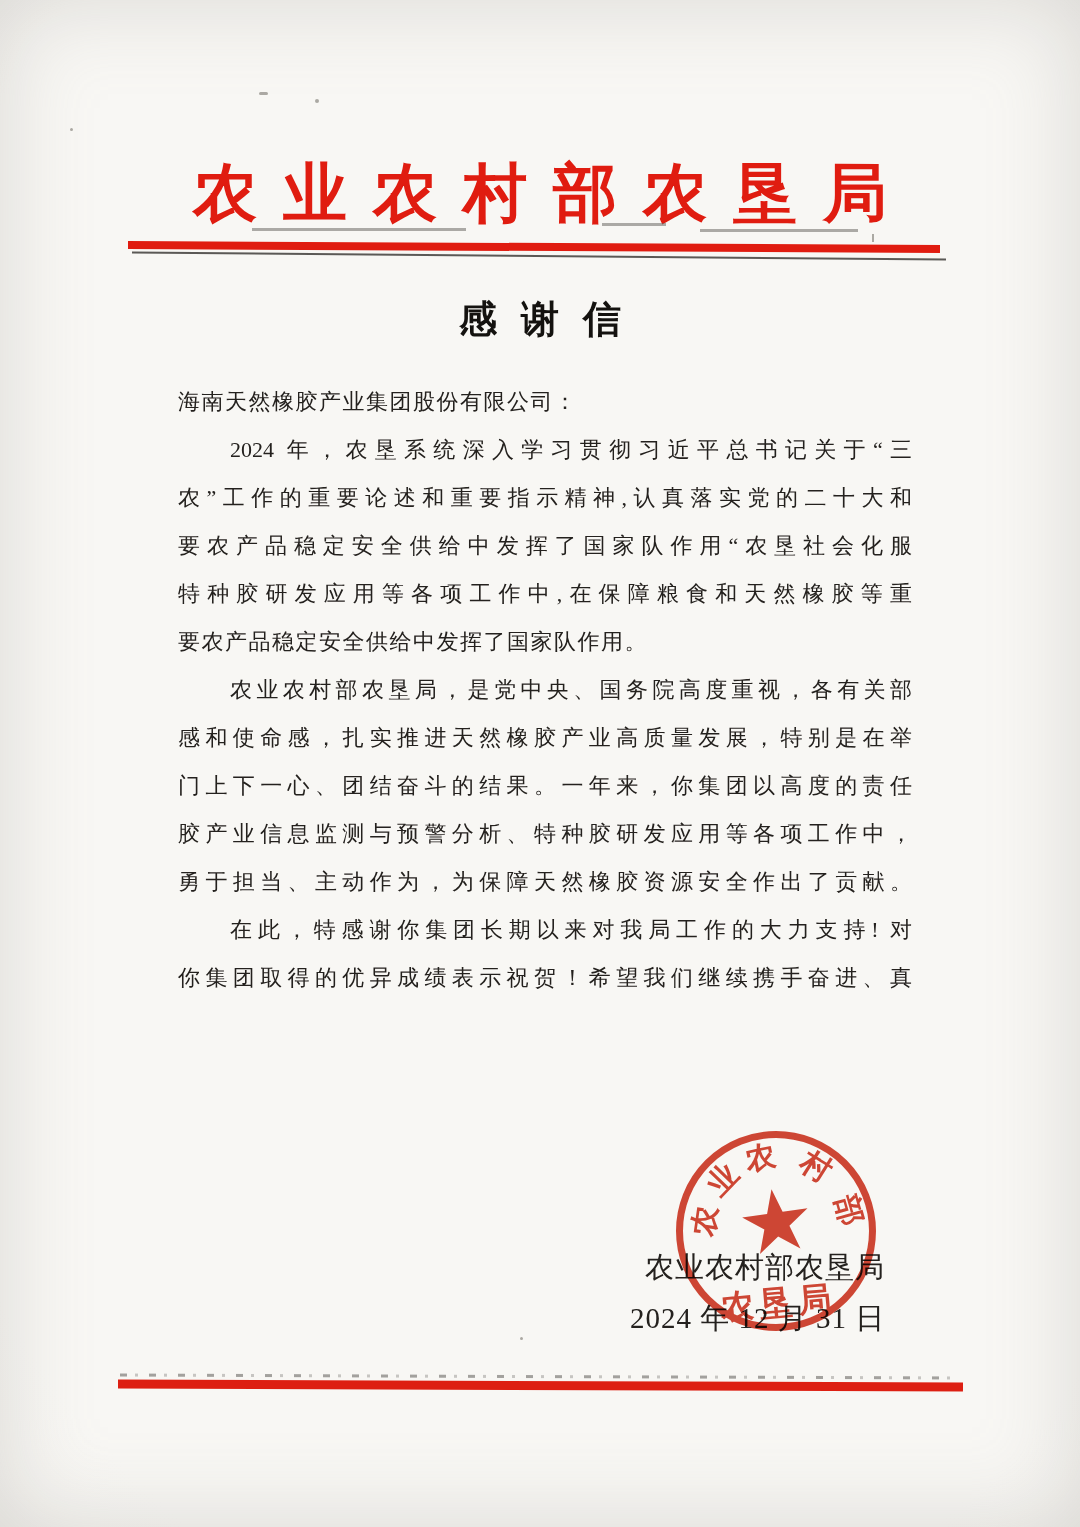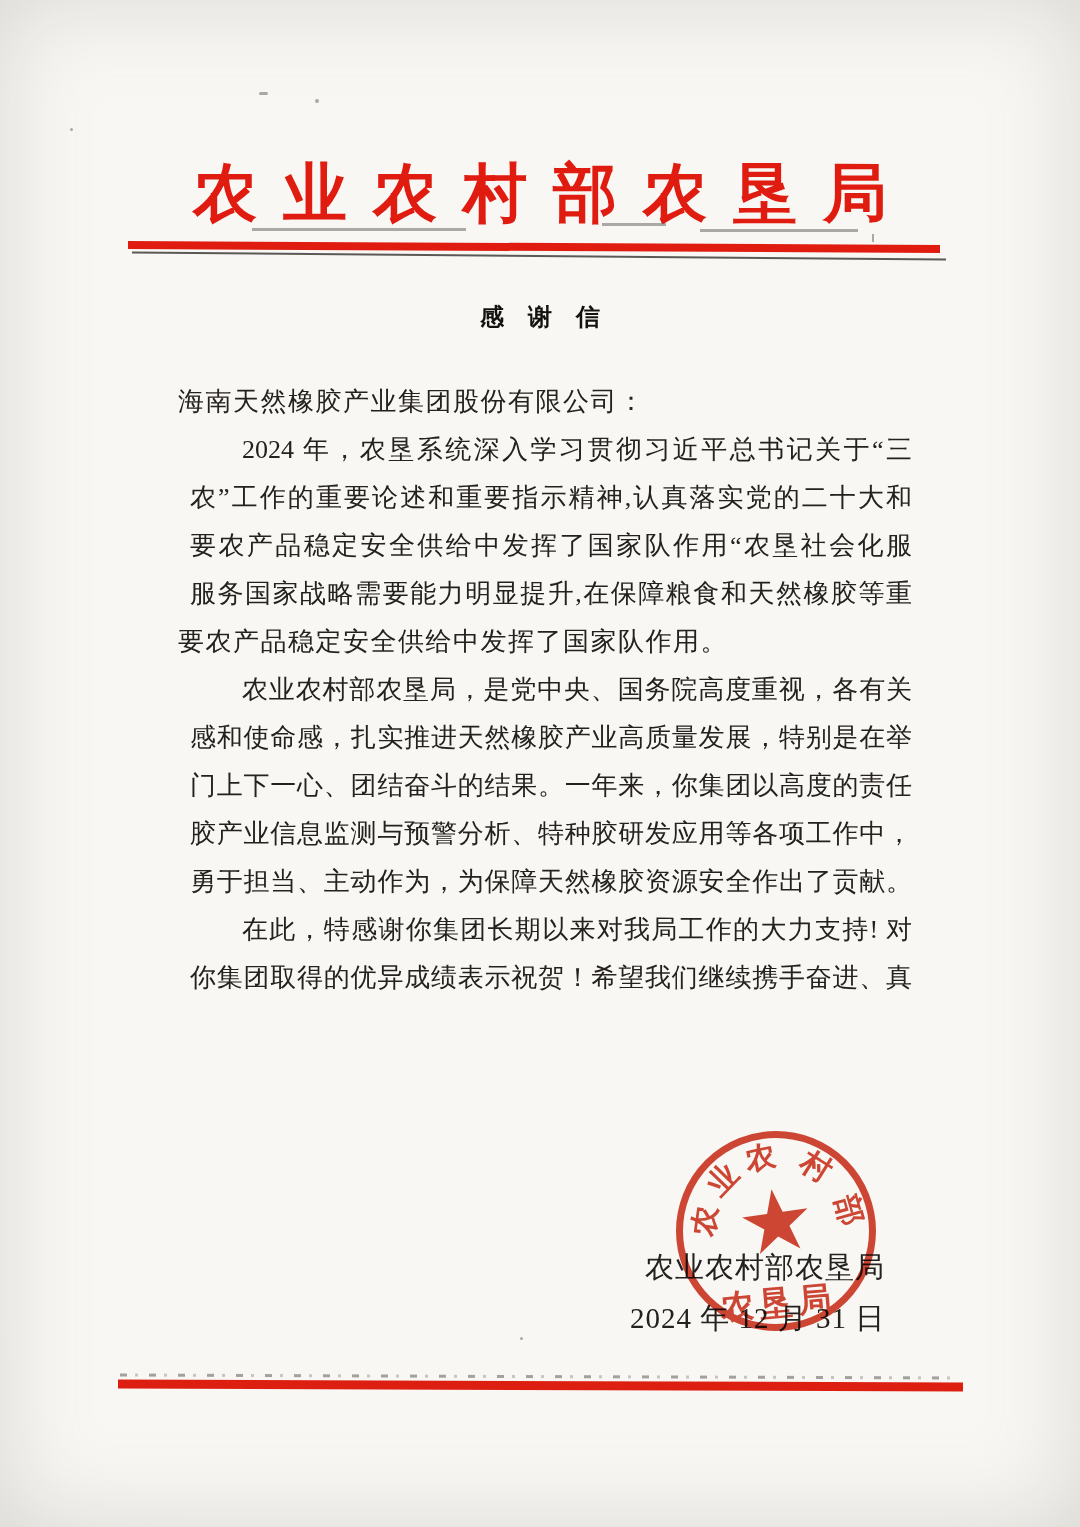--- a/index.html
+++ b/index.html
@@ -29,38 +29,38 @@
     position:absolute; top:243px; left:128px; width:812px; height:8px;
     background:#e01c10; transform:rotate(.28deg);
   }
   .divider-dark {
     position:absolute; top:255px; left:132px; width:814px; height:2px;
     background:#3f3d3a; opacity:.85; transform:rotate(.5deg);
   }
 
   
   .title {
-    position:absolute; top:301px; left:0; width:100%;
+    position:absolute; top:294px; left:0; width:100%;
     text-align:center;
-    font-size:24px; font-weight:bold;
+    font-size:38px; font-weight:bold;
     letter-spacing:24px; text-indent:24px;
     color:#14120f;
   }
 
   
   .body-block { position:absolute; top:378px; left:178px; width:734px; }
   .bline {
     height:48px; line-height:48px;
-    font-size:26px; color:#24211e;
+    font-size:22px; color:#24211e;
     overflow:hidden; white-space:nowrap;
     letter-spacing:1.5px;
   }
   .bline.fill {
     white-space:normal; letter-spacing:0;
-    text-align:justify; text-align-last:justify;margin-left:12px;
+    text-align:justify; text-align-last:justify;
   }
   .bline.indent { text-indent:52px; }
 
   
   .signature {
     position:absolute; top:1248px; left:645px;
     font-size:29px; color:#24211e; letter-spacing:1px;
   }
   .date {
     position:absolute; top:1299px; left:630px;
@@ -142,21 +142,21 @@
   <div class="divider-red"></div>
   <div class="divider-dark"></div>
 
   <div class="title">感谢信</div>
 
   <div class="body-block">
     <div class="bline">海南天然橡胶产业集团股份有限公司：</div>
     <div class="bline fill indent">2024 年，农垦系统深入学习贯彻习近平总书记关于“三</div>
     <div class="bline fill">农”工作的重要论述和重要指示精神,认真落实党的二十大和</div>
     <div class="bline fill">要农产品稳定安全供给中发挥了国家队作用“农垦社会化服</div>
-    <div class="bline fill">服务国家战略需要能力明显提升,在保障粮食和天然橡胶等重</div>
+    <div class="bline fill">特种胶研发应用等各项工作中,在保障粮食和天然橡胶等重</div>
     <div class="bline">要农产品稳定安全供给中发挥了国家队作用。</div>
     <div class="bline fill indent">农业农村部农垦局，是党中央、国务院高度重视，各有关部</div>
     <div class="bline fill">感和使命感，扎实推进天然橡胶产业高质量发展，特别是在举</div>
     <div class="bline fill">门上下一心、团结奋斗的结果。一年来，你集团以高度的责任</div>
     <div class="bline fill">胶产业信息监测与预警分析、特种胶研发应用等各项工作中，</div>
     <div class="bline fill">勇于担当、主动作为，为保障天然橡胶资源安全作出了贡献。</div>
     <div class="bline fill indent">在此，特感谢你集团长期以来对我局工作的大力支持! 对</div>
     <div class="bline fill">你集团取得的优异成绩表示祝贺！希望我们继续携手奋进、真</div>
   </div>
 

